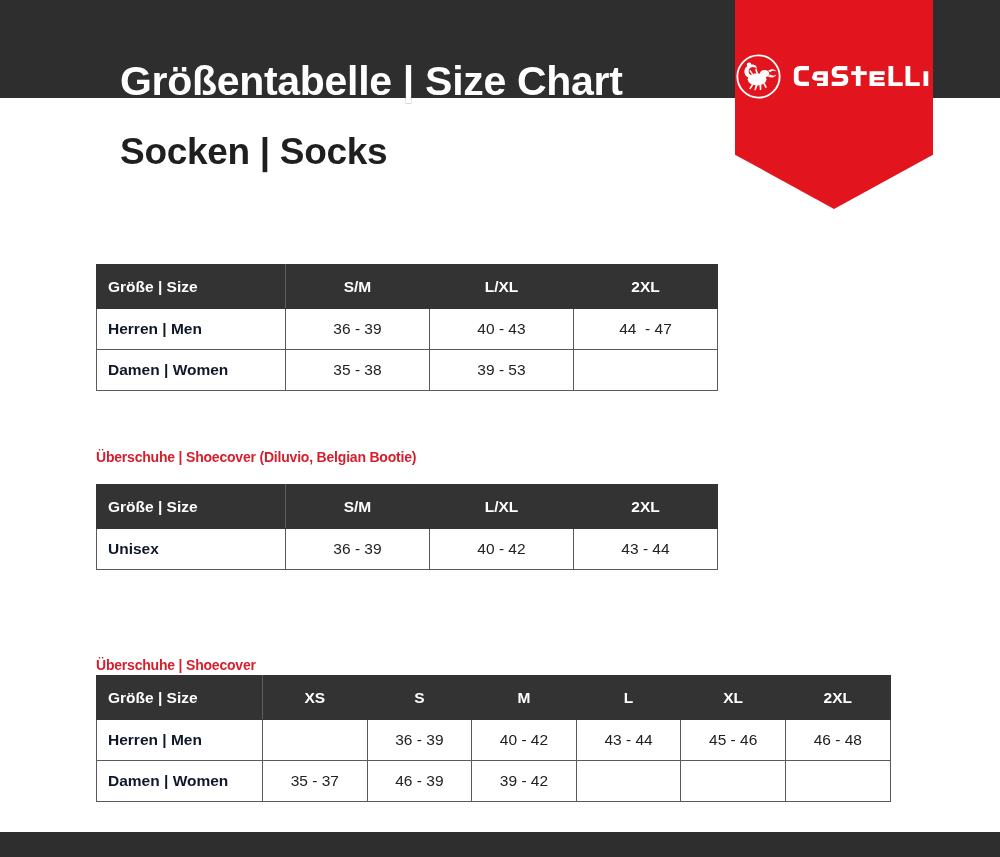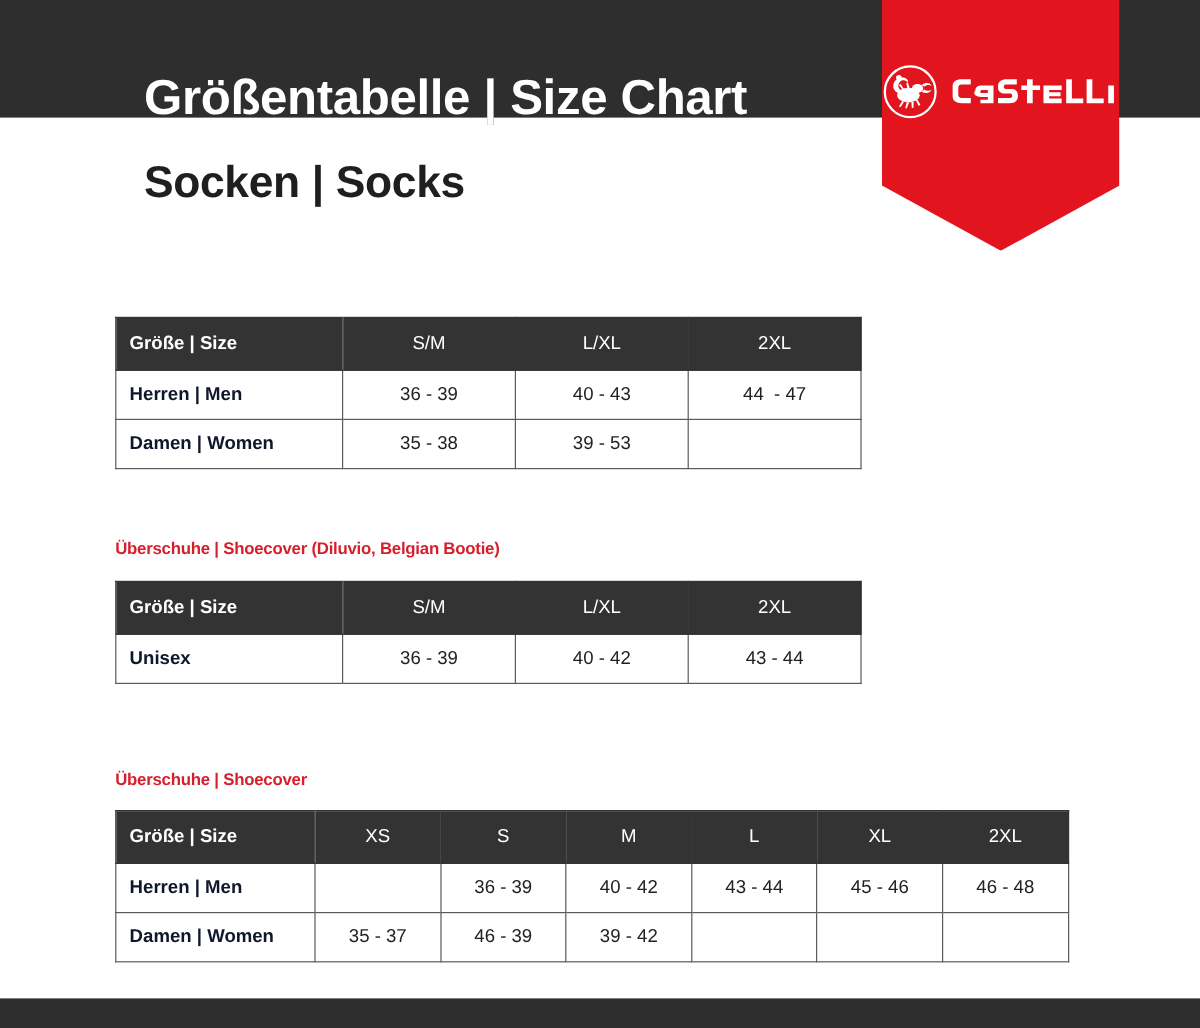--- a/index.html
+++ b/index.html
@@ -103,21 +103,21 @@
   .section-heading {
     position: absolute;
     font-size: 14px;
     font-weight: bold;
     color: #d81e2c;
     letter-spacing: -0.2px;
     white-space: nowrap;
     z-index: 2;
   }
   #heading-shoecover-diluvio { left: 96px; top: 449px; }
-  #heading-shoecover        { left: 96px; top: 641px; }
+  #heading-shoecover        { left: 96px; top: 657px; }
 
   
   table.size-table {
     position: absolute;
     border-collapse: collapse;
     table-layout: fixed;
     z-index: 2;
     background: #ffffff;
   }
   table.size-table th,
@@ -129,21 +129,21 @@
     text-align: center;
     vertical-align: middle;
     box-sizing: border-box;
     color: #222222;
     font-weight: normal;
     white-space: pre;
   }
   table.size-table thead th {
     background: #333333;
     color: #ffffff;
-    font-weight: normal;
+    font-weight: bold;
     border-color: #333333;
     height: 44px;
   }
   table.size-table thead th.label-col,
   table.size-table tbody td.label-col {
     text-align: left;
     padding-left: 11px;
     font-weight: bold;
   }
   table.size-table thead th.label-col {

